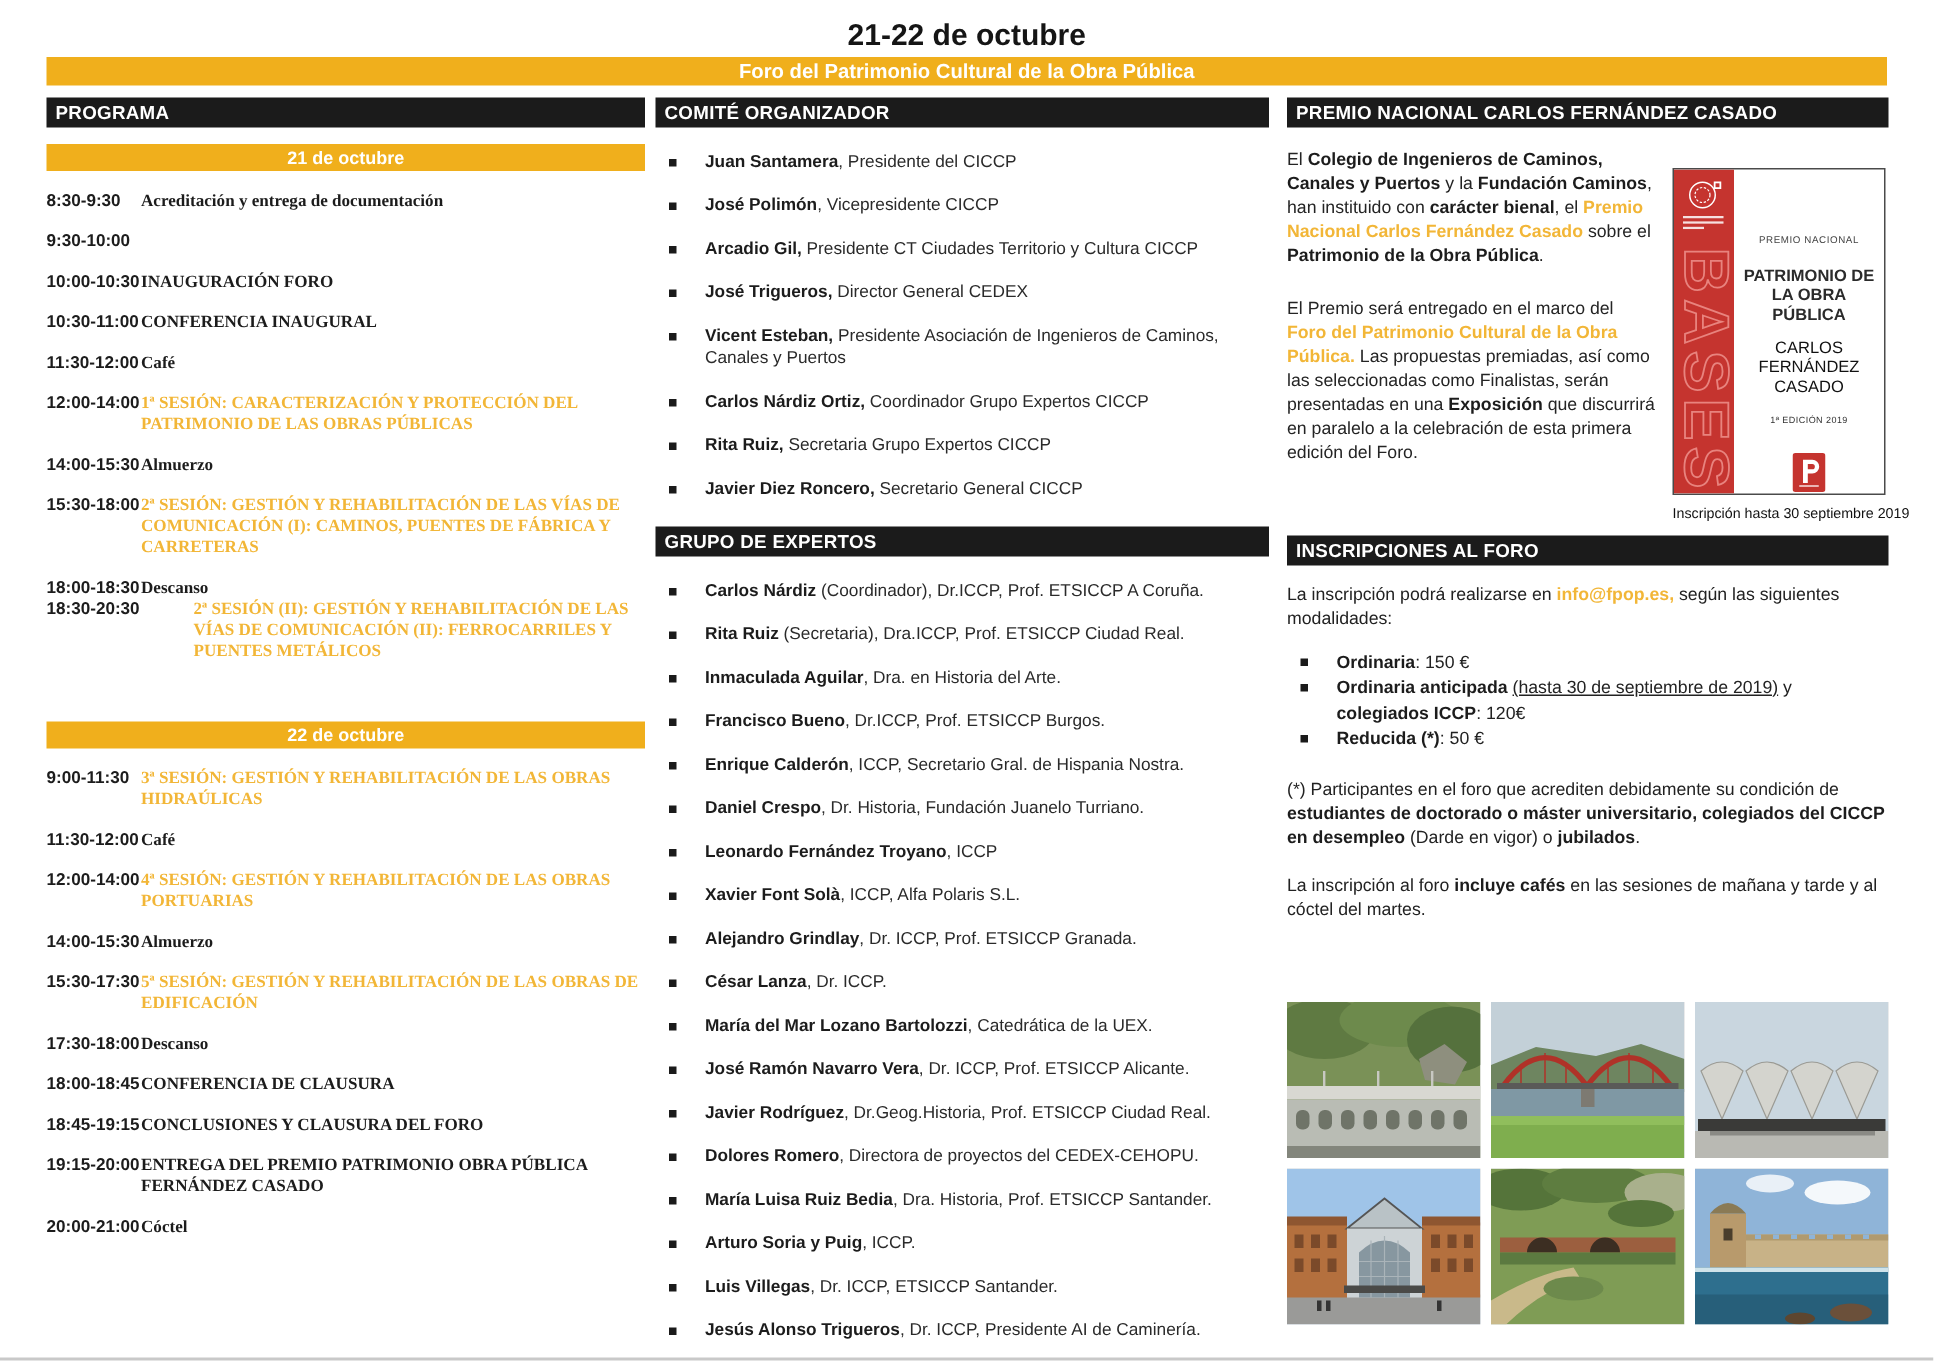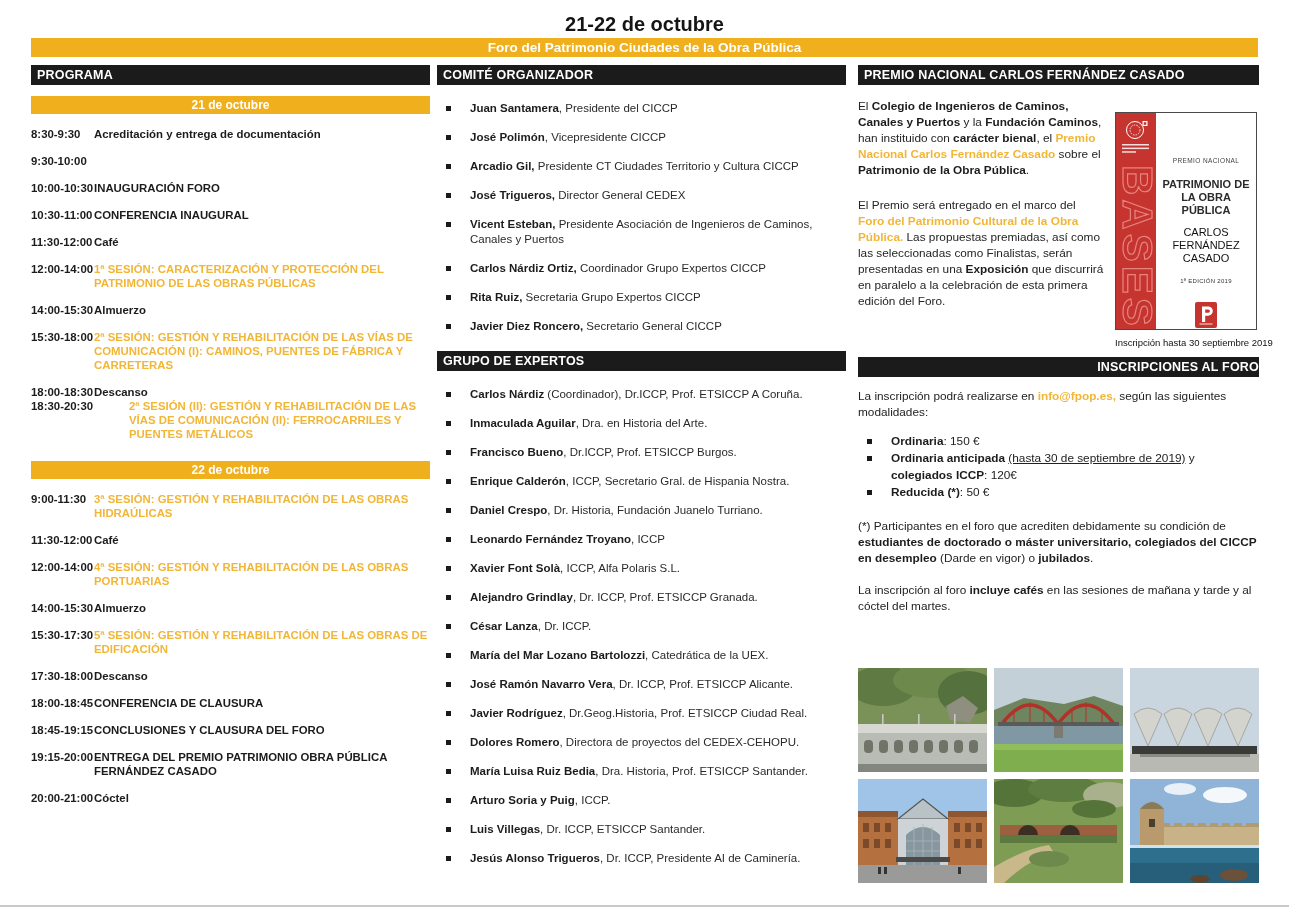--- a/index.html
+++ b/index.html
@@ -21,27 +21,27 @@
     background:var(--accent-bar);color:#fff;font-weight:bold;font-size:13.5px;
     line-height:19px;text-align:center;}
   .col{position:absolute;top:65px;}
   .col-left{left:31px;width:399px;}
   .col-mid{left:437px;width:409px;}
   .col-right{left:858px;width:401px;height:615px;}
   .bar-black{background:var(--bar-black);color:#fff;font-weight:bold;font-size:12.5px;
     height:20px;line-height:20px;padding-left:6px;letter-spacing:.2px;}
   
   .day-bar{background:var(--accent-bar);color:#fff;font-weight:bold;font-size:12px;
-    height:18px;line-height:18px;text-align:center;margin-top:20px;}
+    height:18px;line-height:18px;text-align:center;margin-top:40px;}
   #program-days .day-bar:first-child{margin-top:11px;}
   .sched-row{display:flex;margin-top:13px;font-weight:bold;font-size:11.4px;
     line-height:14px;color:#1c1c1c;}
   .sched-row.tight{margin-top:0;gap:35px;}
   .sched-row .time{width:63px;flex:none;}
-  .sched-row .desc{flex:1;max-width:334px;}
+  .sched-row .desc{flex:1;max-width:334px;font-family:Liberation Serif, serif;}
   .sched-row.hl .desc{color:var(--accent-text);}
   
   .blist{list-style:none;margin:0;padding:0;}
   .blist li{position:relative;padding-left:33px;margin-top:14px;
     font-size:11.5px;line-height:15px;color:#2a2a2a;}
   .blist li:first-child{margin-top:16px;}
   .blist .sq{position:absolute;left:9px;top:5px;width:5px;height:5px;background:#1a1a1a;}
   .blist b{color:#1c1c1c;}
   .experts-bar{margin-top:17px;}
   
@@ -53,39 +53,39 @@
   .poster-wrap{float:right;width:144px;margin:14px 0 6px 10px;}
   .poster{width:142px;height:218px;border:1px solid #4a4a4a;position:relative;background:#fff;}
   .poster-band{position:absolute;left:0;top:0;width:40px;height:216px;}
   .poster-content{position:absolute;left:40px;right:0;top:0;bottom:0;text-align:center;}
   .p-kicker{margin-top:40px;font-size:6.5px;letter-spacing:.4px;color:#444;}
   .p-title1{margin-top:9px;font-weight:bold;font-size:11px;line-height:13px;color:#2b2b2b;}
   .p-title2{margin-top:9px;font-weight:normal;font-size:11px;line-height:13px;color:#111;}
   .p-edition{margin-top:8px;font-size:6px;color:#333;letter-spacing:.3px;}
   .p-logo{margin:13px auto 0;width:22px;height:26px;}
   .poster-caption{margin-top:5px;font-size:9.5px;color:#111;text-align:center;white-space:nowrap;}
-  .inscr-bar{clear:both;margin-top:30px;text-align:right;}
+  .inscr-bar{clear:both;margin-top:30px;}
   .rich{font-size:11.8px;line-height:16px;}
   #inscr-intro{margin:11px 0 0 0;}
   .options{list-style:none;margin:13px 0 0 0;padding:0;}
   .options li{position:relative;padding-left:33px;font-size:11.8px;line-height:17px;}
   .options .sq{position:absolute;left:9px;top:6px;width:5px;height:5px;background:#1a1a1a;}
   #inscr-foot{margin:17px 0 0 0;}
   #inscr-close{margin:16px 0 0 0;}
   .photos{position:absolute;left:0;top:603px;width:401px;
     display:grid;grid-template-columns:repeat(3,1fr);gap:7px;}
   .photo{height:104px;overflow:hidden;background:#ddd;}
   .photo svg{display:block;width:100%;height:100%;}
   .bottom-line{position:absolute;left:0;top:905px;width:1289px;height:2px;background:var(--line-gray);}
 </style>
 </head>
 <body>
 
 <div class="top-date">21-22 de octubre</div>
-<div class="banner">Foro del Patrimonio Ciudades de la Obra Pública</div>
+<div class="banner">Foro del Patrimonio Cultural de la Obra Pública</div>
 
 <div class="col col-left">
   <div class="bar-black">PROGRAMA</div>
   <div id="program-days">
       <div class="day-bar">21 de octubre</div>
       <div class="sched-row">
         <div class="time">8:30-9:30</div>
         <div class="desc">Acreditación y entrega de documentación</div>
       </div>
       <div class="sched-row">
@@ -175,20 +175,21 @@
       <li><span class="sq"></span><b>Arcadio Gil,</b><span> Presidente CT Ciudades Territorio y Cultura CICCP</span></li>
       <li><span class="sq"></span><b>José Trigueros,</b><span> Director General CEDEX</span></li>
       <li><span class="sq"></span><b>Vicent Esteban,</b><span> Presidente Asociación de Ingenieros de Caminos, Canales y Puertos</span></li>
       <li><span class="sq"></span><b>Carlos Nárdiz Ortiz,</b><span> Coordinador Grupo Expertos CICCP</span></li>
       <li><span class="sq"></span><b>Rita Ruiz,</b><span> Secretaria Grupo Expertos CICCP</span></li>
       <li><span class="sq"></span><b>Javier Diez Roncero,</b><span> Secretario General CICCP</span></li>
     </ul>
   <div class="bar-black experts-bar">GRUPO DE EXPERTOS</div>
   <ul class="blist" id="experts-list">
       <li><span class="sq"></span><b>Carlos Nárdiz</b><span> (Coordinador), Dr.ICCP, Prof. ETSICCP A Coruña.</span></li>
+      <li><span class="sq"></span><b>Rita Ruiz</b><span> (Secretaria), Dra.ICCP, Prof. ETSICCP Ciudad Real.</span></li>
       <li><span class="sq"></span><b>Inmaculada Aguilar</b><span>, Dra. en Historia del Arte.</span></li>
       <li><span class="sq"></span><b>Francisco Bueno</b><span>, Dr.ICCP, Prof. ETSICCP Burgos.</span></li>
       <li><span class="sq"></span><b>Enrique Calderón</b><span>, ICCP, Secretario Gral. de Hispania Nostra.</span></li>
       <li><span class="sq"></span><b>Daniel Crespo</b><span>, Dr. Historia, Fundación Juanelo Turriano.</span></li>
       <li><span class="sq"></span><b>Leonardo Fernández Troyano</b><span>, ICCP</span></li>
       <li><span class="sq"></span><b>Xavier Font Solà</b><span>, ICCP, Alfa Polaris S.L.</span></li>
       <li><span class="sq"></span><b>Alejandro Grindlay</b><span>, Dr. ICCP, Prof. ETSICCP Granada.</span></li>
       <li><span class="sq"></span><b>César Lanza</b><span>, Dr. ICCP.</span></li>
       <li><span class="sq"></span><b>María del Mar Lozano Bartolozzi</b><span>, Catedrática de la UEX.</span></li>
       <li><span class="sq"></span><b>José Ramón Navarro Vera</b><span>, Dr. ICCP, Prof. ETSICCP Alicante.</span></li>

